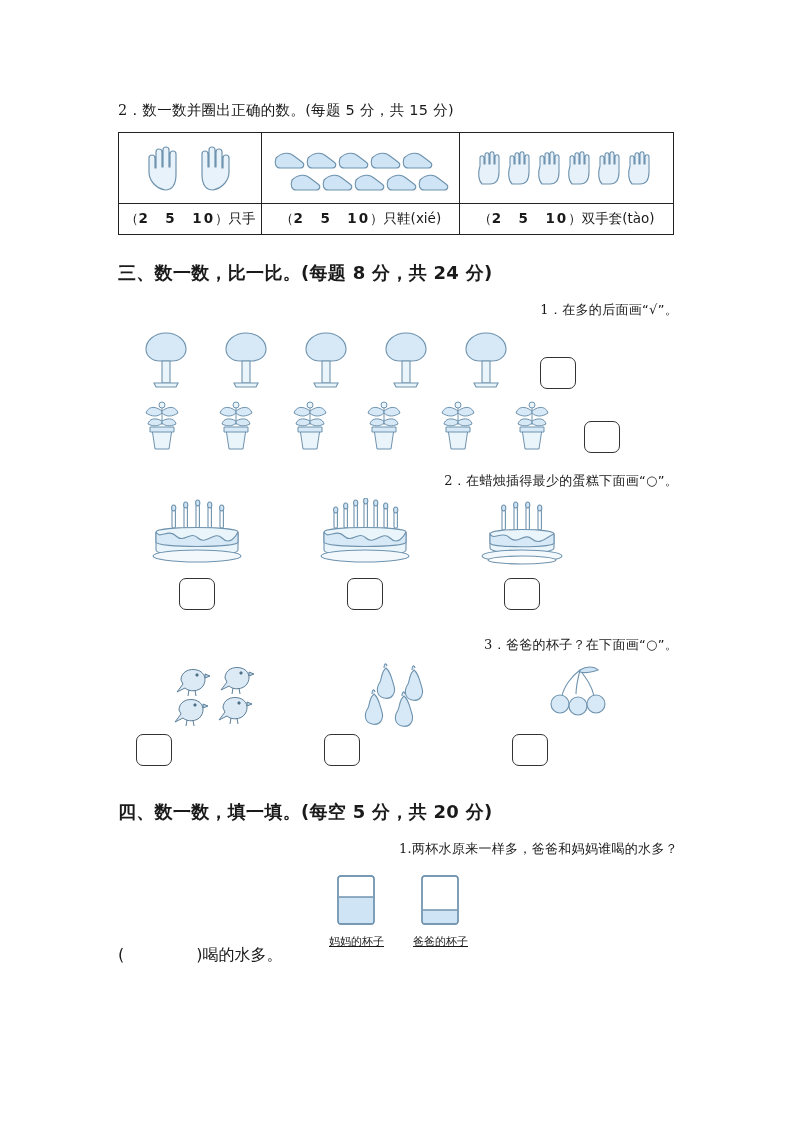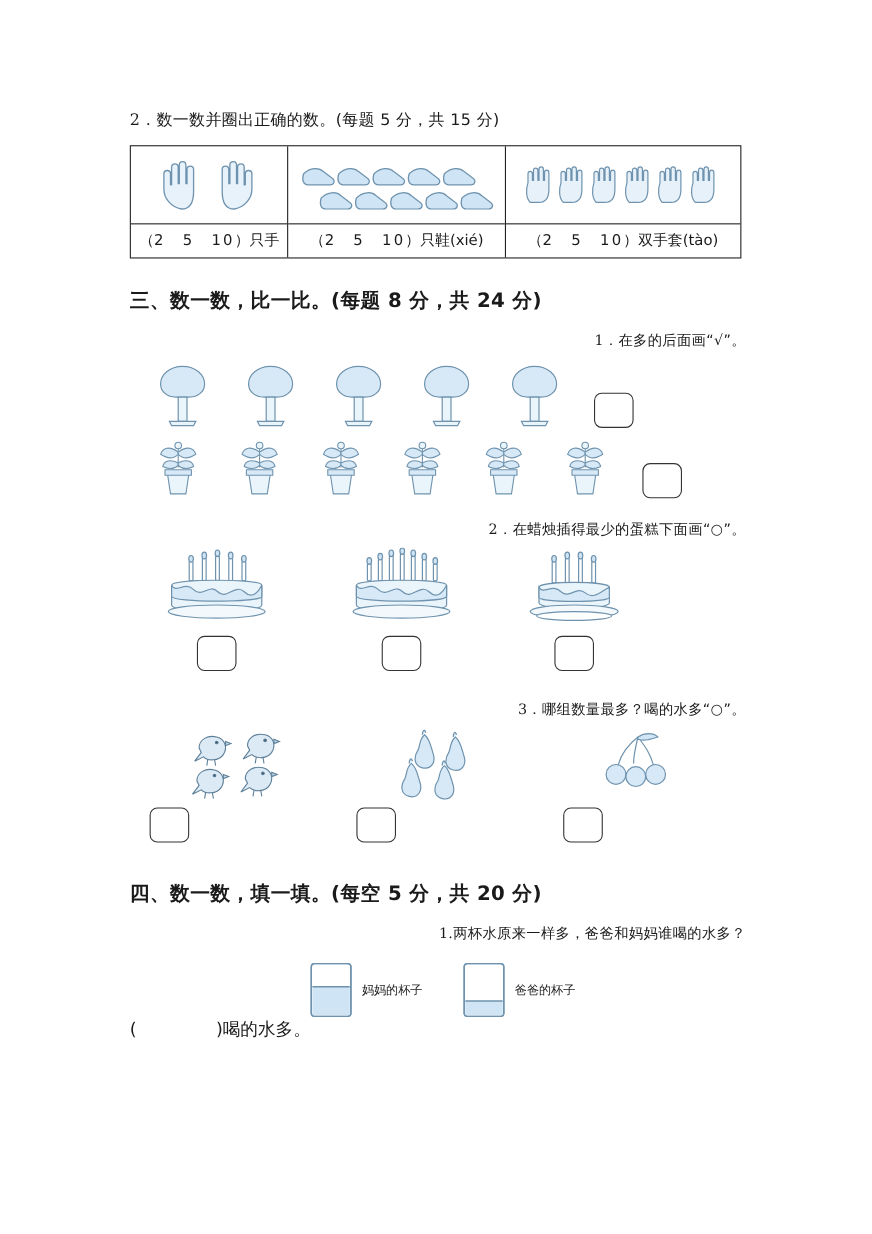--- a/index.html
+++ b/index.html
@@ -74,21 +74,21 @@
     border-bottom: 1.2px solid #222;
   }
   .cell-label {
     height: 30px;
     display: flex;
     align-items: center;
     justify-content: center;
     font-size: 13.5px;
     white-space: nowrap;
   }
-  .cell-label .opts { letter-spacing: 2px; }
+  .cell-label .opts { letter-spacing: 2px; font-weight: bold; }
 
   
   .obj-row {
     display: flex;
     align-items: flex-end;
     margin: 6px 0 2px 0;
   }
   .box-answer {
     width: 36px;
     height: 32px;
@@ -117,21 +117,21 @@
   .grp-item { display: flex; flex-direction: column; align-items: center; }
   .grp-item .box-answer { margin-top: 6px; align-self: flex-start; }
 
   
   .cups-wrap {
     display: flex;
     justify-content: center;
     gap: 28px;
     margin-top: 10px;
   }
-  .cup-item { display: flex; flex-direction: row; align-items: center; }
+  .cup-item { display: flex; flex-direction: column; align-items: flex-end; text-decoration: underline; }
   .cup-caption { font-size: 11px; margin-top: 4px; }
   .fill-line {
     font-size: 16px;
     margin-top: -4px;
   }
   .blank-paren { letter-spacing: 0px; }
   .blank-space { display: inline-block; width: 72px; border-bottom: 0px solid #000; }
   svg { display: block; }
 </style>
 </head>
@@ -469,21 +469,21 @@
               <ellipse cx="48" cy="58" rx="40" ry="6" fill="#f2f8fc"></ellipse>
               <ellipse cx="48" cy="62" rx="34" ry="4" fill="#ffffff"></ellipse>
             </g>
           </svg>
         </span>
         <span class="box-answer"></span>
       </div>
     </div>
 
     <p class="sub-q" style="margin-top:26px;">
-      <span class="num-mark">3．</span><span>哪组数量最多？喝的水多“○”。</span>
+      <span class="num-mark">3．</span><span>爸爸的杯子？在下面画“○”。</span>
     </p>
 
     <div class="grp-row">
       <div class="grp-item" style="width:180px;">
         <span>
           <svg width="110" height="66" viewBox="0 0 110 66">
             <g stroke="#5e7f98" stroke-width="1" fill="#dceaf6">
               <g transform="translate(4,2)">
                 <path d="M6 16 C6 8 14 4 22 6 C30 8 32 16 28 22 C24 28 14 28 10 24 L2 28 L8 20 Z"></path>
                 <circle cx="22" cy="11" r="1.2" fill="#33505f"></circle>

